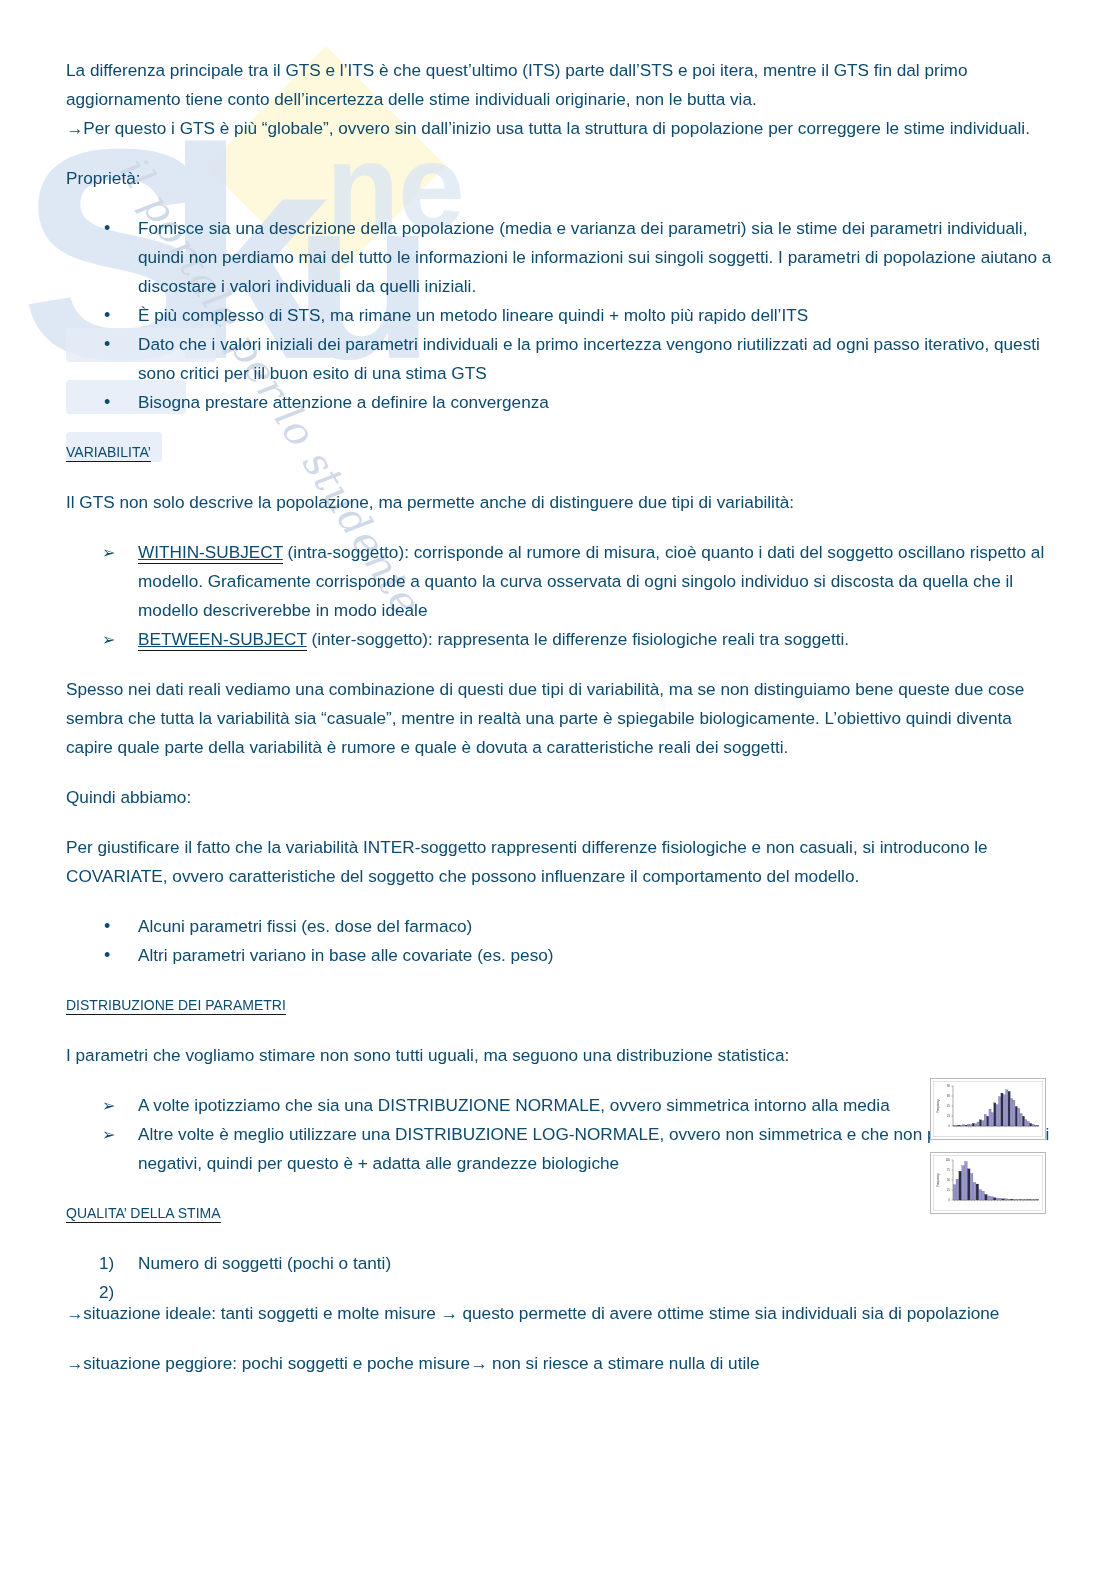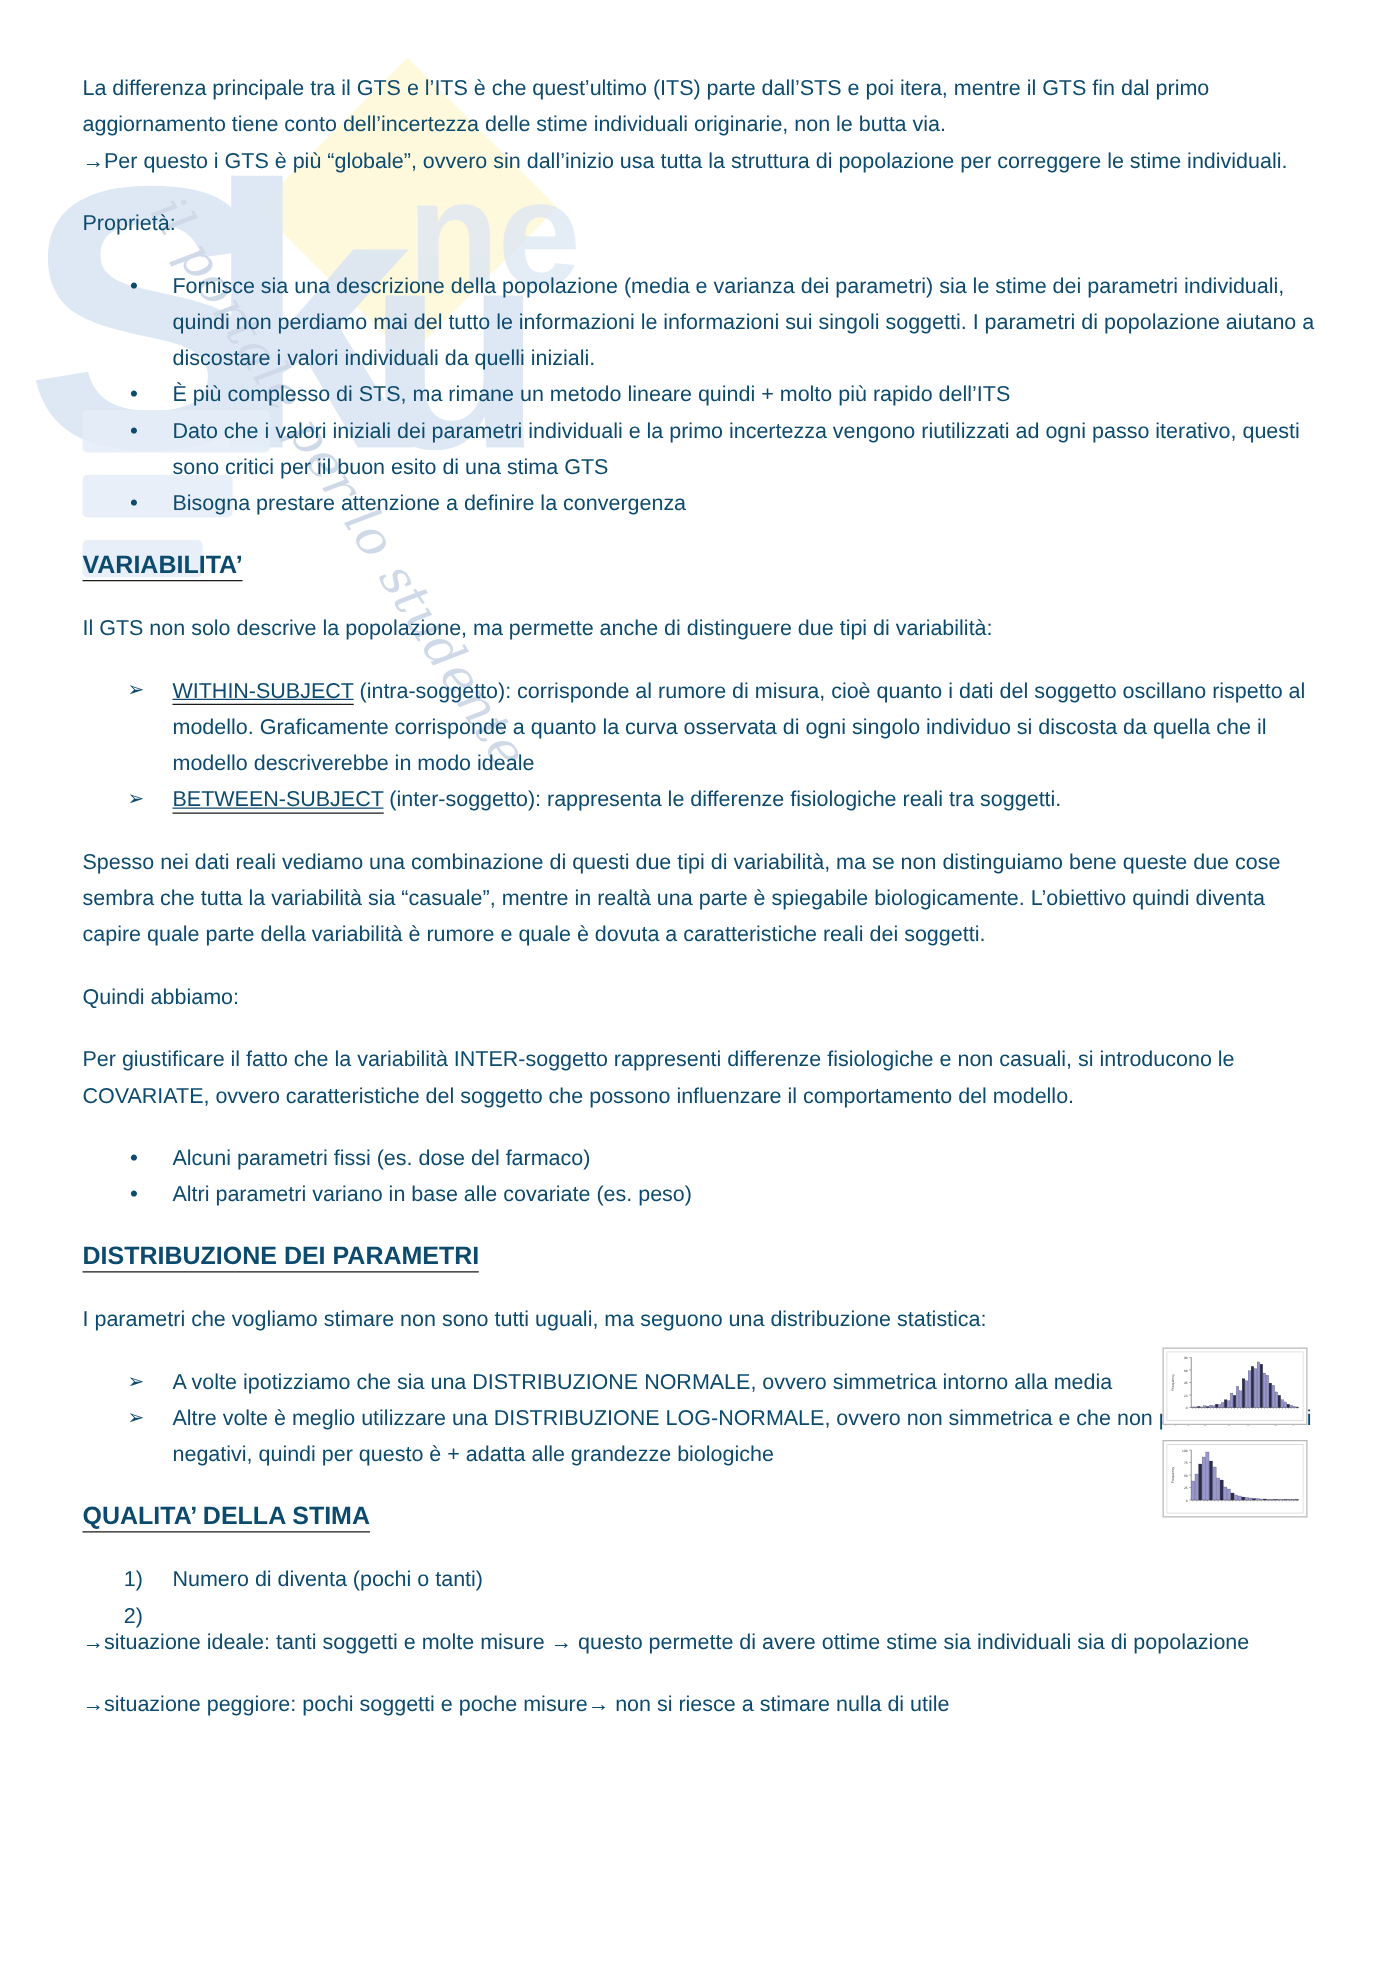--- a/index.html
+++ b/index.html
@@ -62,22 +62,22 @@
   }
   p.para {
     margin: 0 0 21px 0;
     max-width: 972px;
     text-align: left;
   }
   p.tight { margin-bottom: 0; }
 
   h4.heading {
     margin: 0 0 21px 0;
-    font-size: 20px;
-    font-weight: bold;
+    font-size: 14px;
+    font-weight: normal;
     line-height: 29px;
   }
   h4.heading span.u {
     border-bottom: 1px solid #1a1a1a;
     padding-bottom: 1px;
   }
 
   ul.dot-list, ul.arrow-list, ol.num-list {
     margin: 0 0 21px 0;
     padding: 0;
@@ -247,21 +247,21 @@
       </li>
     </ul>
 
     <h4 class="heading">
       <span class="u">QUALITA’ DELLA STIMA</span>
     </h4>
 
     <ol class="num-list">
       <li>
         <span class="mk">1)</span>
-        <span>Numero di diventa (pochi o tanti)</span>
+        <span>Numero di soggetti (pochi o tanti)</span>
       </li>
       <li>
         <span class="mk">2)</span>
       </li>
     </ol>
 
     <p class="para">→situazione ideale: tanti soggetti e molte misure → questo permette di avere ottime stime sia individuali sia di popolazione</p>
     <p class="para">→situazione peggiore: pochi soggetti e poche misure→ non si riesce a stimare nulla di utile</p>
 
   </div>

